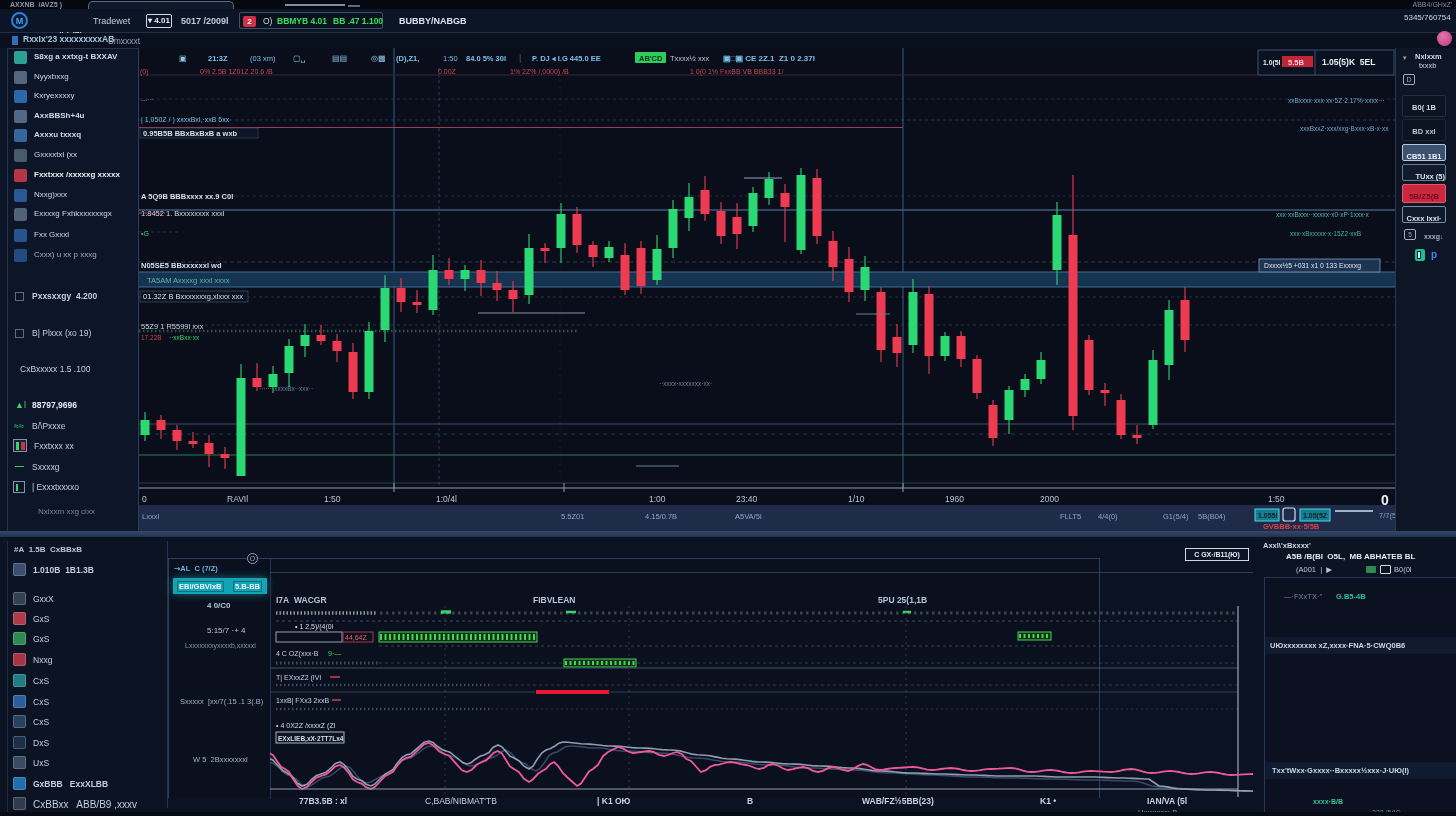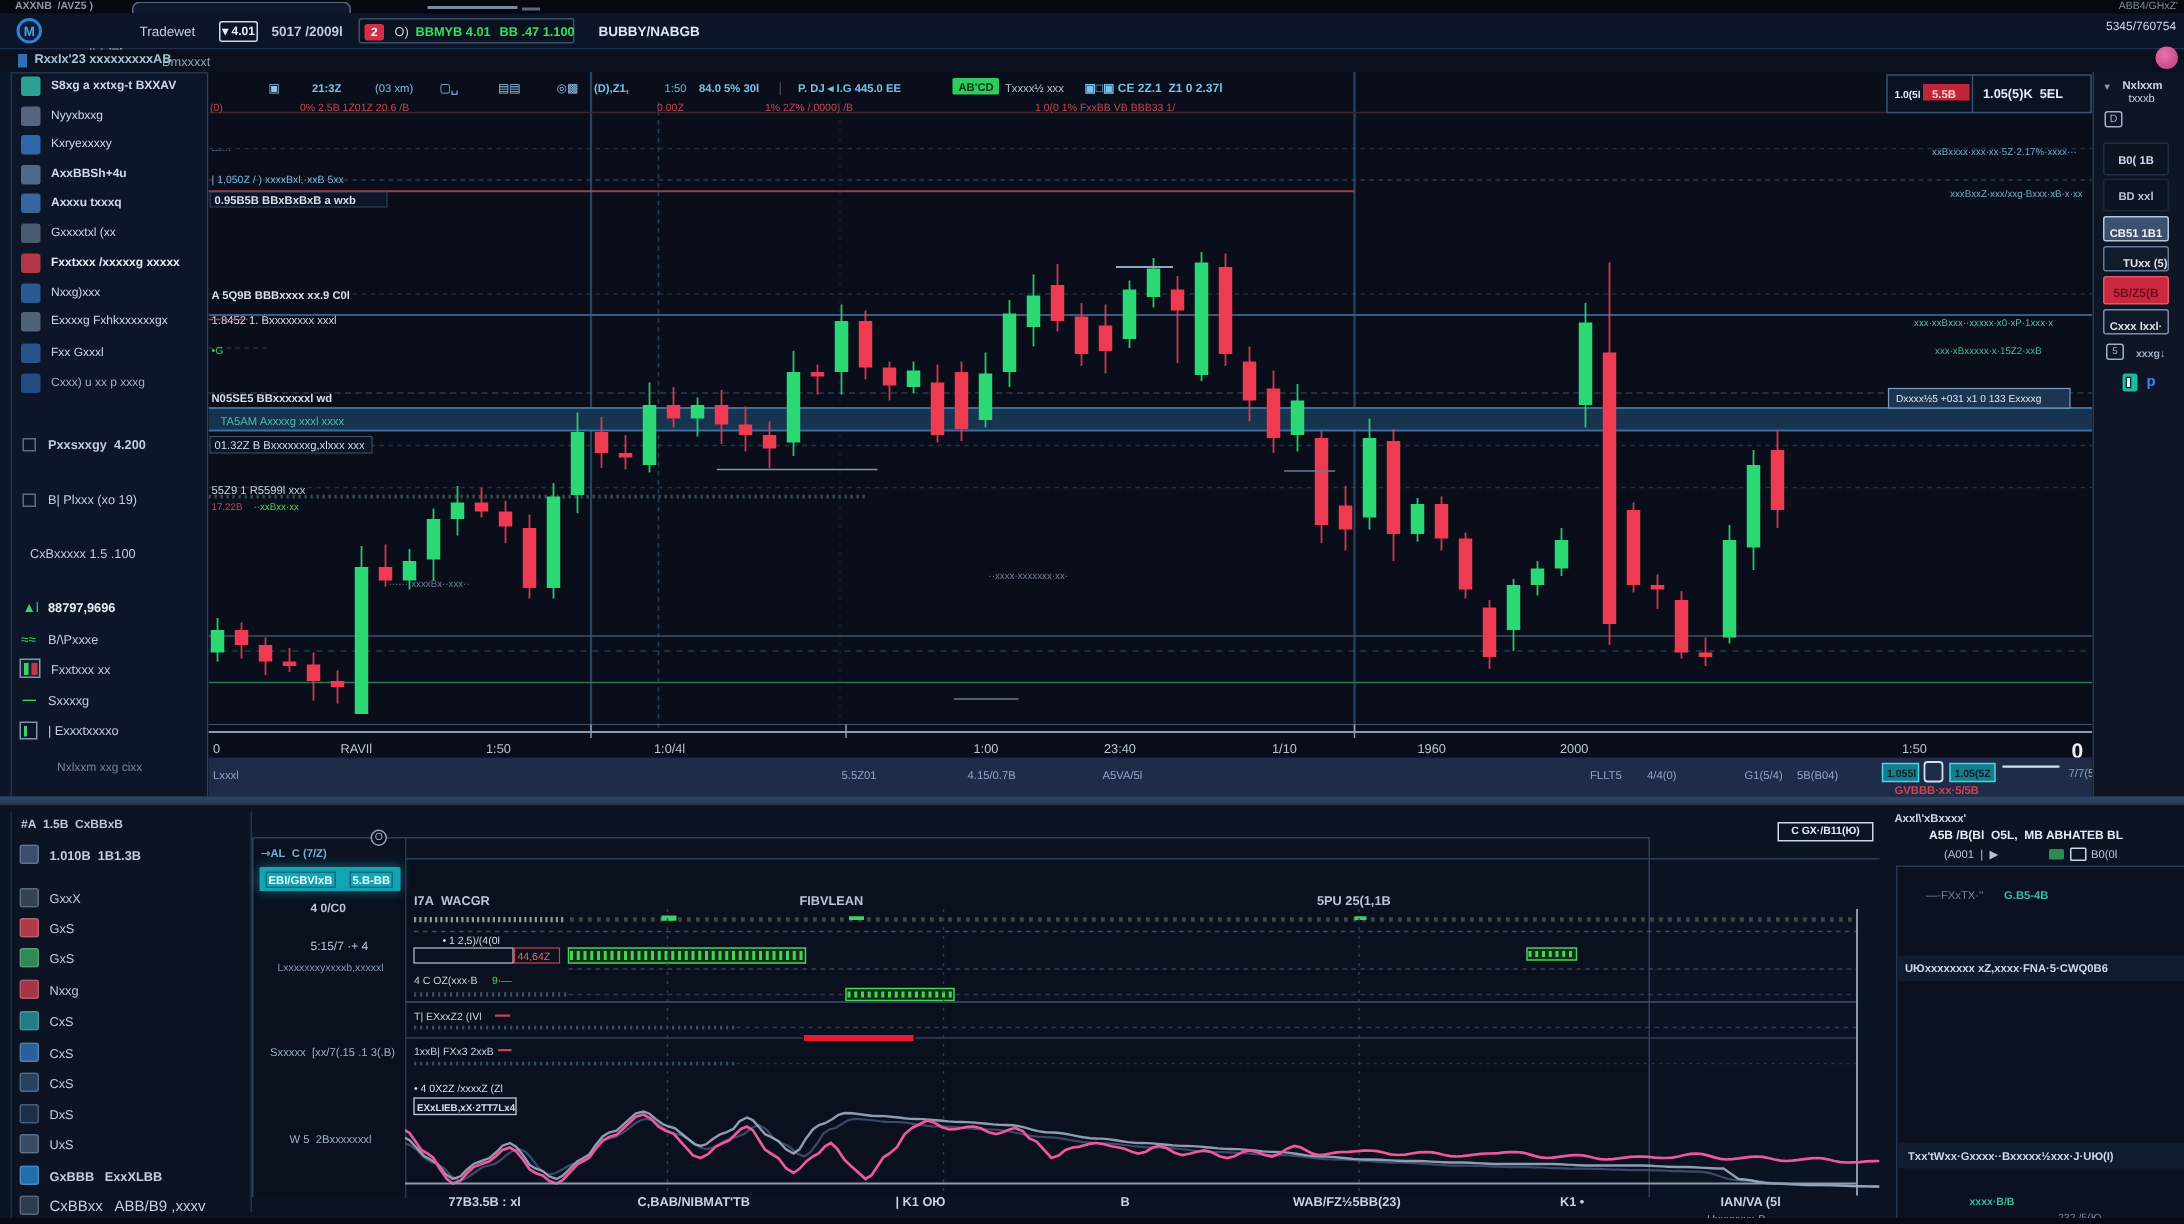--- a/index.html
+++ b/index.html
@@ -434,21 +434,21 @@
 <line x1="968" y1="60" x2="968" y2="251" stroke="#9aa8bc" stroke-width="1.2"></line>
 <g transform="translate(-101,-8)">
 <polyline points="100,224.0 104,225.3 109,228.8 113,233.2 118,236.7 122,238.0 127,240.8 132,246.2 137,249.0 141,248.0 145,245.5 149,242.5 153,240.0 157,239.0 161,237.9 165,235.2 169,231.8 173,229.1 177,228.0 181,229.6 185,233.9 189,239.1 193,243.4 197,245.0 201,244.2 205,242.2 209,239.8 213,237.8 217,237.0 221,235.5 225,231.5 229,226.5 233,222.5 237,221.0 241,220.1 245,217.8 250,214.5 254,211.2 258,208.9 262,208.0 266,209.0 270,211.5 274,214.5 278,217.0 282,218.0 286,219.0 290,221.5 294,224.5 298,227.0 302,228.0 306,227.2 310,225.2 314,222.8 318,220.8 322,220.0 327,218.0 332,214.0 337,212.0 342,215.0 347,221.0 352,224.0 357,226.2 362,230.8 367,233.0 371,230.4 376,224.0 380,217.6 384,215.0 388,214.0 392,211.5 396,209.0 400,208.0 404,208.1 409,208.5 414,209.0 418,209.5 422,209.9 427,210.0 431,210.1 436,210.6 440,211.2 444,211.8 448,212.4 453,212.9 457,213.0 461,213.1 466,213.3 470,213.6 474,214.0 479,214.4 483,214.7 488,214.9 492,215.0 496,215.2 501,215.7 505,216.5 510,217.5 514,218.5 518,219.3 523,219.8 527,220.0 531,220.2 536,220.6 540,221.2 544,222.0 549,222.8 553,223.4 558,223.8 562,224.0 566,224.1 570,224.3 574,224.6 578,225.0 582,225.5 586,226.0 590,226.4 594,226.7 598,226.9 602,227.0 606,227.1 610,227.3 614,227.6 618,228.0 622,228.5 626,229.0 630,229.4 634,229.7 638,229.9 642,230.0 646,230.0 650,230.2 654,230.4 658,230.7 662,231.0 666,231.3 670,231.6 674,231.8 678,232.0 682,232.0 686,232.1 690,232.3 694,232.6 698,233.0 702,233.5 706,234.0 710,234.4 714,234.7 718,234.9 722,235.0 726,235.0 730,235.2 734,235.4 738,235.7 742,236.0 746,236.3 750,236.6 754,236.8 758,237.0 762,237.0 766,237.0 770,237.2 774,237.4 778,237.7 782,238.0 786,238.3 790,238.6 794,238.8 798,239.0 802,239.0 806,239.0 810,239.1 814,239.2 818,239.3 822,239.5 826,239.7 830,239.8 834,239.9 838,240.0 842,240.0 846,240.0 850,240.1 854,240.2 858,240.3 862,240.5 866,240.7 870,240.8 874,240.9 878,241.0 882,241.0 886,241.0 890,241.1 894,241.2 898,241.3 902,241.5 906,241.7 910,241.8 914,241.9 918,242.0 922,242.0 926,242.0 930,242.1 934,242.2 938,242.3 942,242.5 946,242.7 950,242.8 954,242.9 958,243.0 962,243.0 966,243.3 971,244.1 975,245.3 979,246.7 983,247.9 988,248.7 992,249.0 996,249.1 1000,249.3 1004,249.6 1008,250.0 1012,250.5 1016,251.0 1020,251.4 1024,251.7 1028,251.9 1032,252.0 1036,252.0 1040,252.1 1044,252.1 1048,252.2 1052,252.3 1056,252.4 1060,252.6 1064,252.7 1068,252.8 1072,252.9 1076,252.9 1080,253.0 1084,253.0" fill="none" stroke="#46587a" stroke-width="1.5" opacity="0.8"></polyline>
 <polyline points="100,220.0 104,222.2 109,227.5 114,232.8 118,235.0 123,238.2 128,244.8 133,248.0 138,246.2 142,242.0 147,237.8 152,236.0 157,234.2 162,230.0 166,225.8 171,224.0 175,226.5 180,232.5 184,238.5 188,241.0 193,242.8 197,246.2 202,248.0 206,245.9 211,241.0 216,236.1 220,234.0 224,231.5 228,225.5 233,219.5 237,217.0 242,215.7 246,212.2 251,207.8 255,204.3 260,203.0 264,204.5 268,208.0 273,211.5 277,213.0 281,214.2 285,217.5 290,221.5 294,224.8 298,226.0 302,224.7 306,221.5 311,218.3 315,217.0 320,214.5 324,209.5 329,207.0 333,208.9 337,213.5 341,218.1 345,220.0 350,222.8 355,228.2 360,231.0 364,228.2 368,221.5 373,214.8 377,212.0 381,210.8 386,208.0 390,205.2 394,204.0 399,204.2 403,204.7 408,205.3 412,205.8 417,206.0 421,206.1 425,206.5 430,207.0 434,207.5 438,207.9 442,208.0 446,208.1 451,208.4 455,208.8 459,209.2 463,209.6 468,209.9 472,210.0 476,210.1 481,210.4 485,210.8 489,211.2 493,211.6 498,211.9 502,212.0 506,212.2 511,212.9 515,213.9 519,215.1 523,216.1 528,216.8 532,217.0 536,217.2 541,217.8 545,218.6 549,219.4 553,220.2 558,220.8 562,221.0 566,221.1 571,221.6 575,222.2 579,222.8 583,223.4 588,223.9 592,224.0 596,224.1 601,224.4 605,224.8 609,225.2 613,225.6 618,225.9 622,226.0 626,226.1 631,226.4 635,226.8 639,227.2 643,227.6 648,227.9 652,228.0 656,228.1 661,228.4 665,228.8 669,229.2 673,229.6 678,229.9 682,230.0 686,230.1 691,230.6 695,231.2 699,231.8 703,232.4 708,232.9 712,233.0 716,233.1 721,233.4 725,233.8 729,234.2 733,234.6 738,234.9 742,235.0 746,235.0 751,235.2 755,235.4 759,235.6 763,235.8 768,236.0 772,236.0 776,236.0 781,236.2 785,236.4 789,236.6 793,236.8 798,237.0 802,237.0 806,237.0 811,237.2 815,237.4 819,237.6 823,237.8 828,238.0 832,238.0 836,238.0 841,238.0 845,238.0 849,238.0 853,238.0 858,238.0 862,238.0 866,238.0 871,238.2 875,238.4 879,238.6 883,238.8 888,239.0 892,239.0 896,239.0 901,239.0 905,239.0 909,239.0 913,239.0 918,239.0 922,239.0 926,239.0 931,239.2 935,239.4 939,239.6 943,239.8 948,240.0 952,240.0 956,240.0 960,240.2 964,240.4 968,240.6 972,240.8 976,241.0 980,241.0 985,244.5 990,248.0 994,248.3 999,249.0 1003,250.0 1008,250.7 1012,251.0 1016,251.0 1021,251.2 1025,251.4 1029,251.6 1033,251.8 1038,252.0 1042,252.0 1046,252.0 1050,252.1 1055,252.2 1059,252.3 1063,252.5 1067,252.7 1071,252.8 1076,252.9 1080,253.0 1084,253.0" fill="none" stroke="#a8b6ca" stroke-width="1.6" opacity="0.85"></polyline>
 <polyline points="100,215.0 104,217.3 108,223.0 112,228.7 116,231.0 120,233.9 124,241.0 129,248.1 133,251.0 138,249.1 142,244.5 147,239.9 152,238.0 157,236.4 162,232.5 166,228.6 171,227.0 175,229.5 180,235.5 184,241.5 188,244.0 193,245.8 197,249.2 202,251.0 206,248.8 211,243.5 216,238.2 220,236.0 224,233.7 228,228.0 233,222.3 237,220.0 242,218.6 246,214.8 251,210.2 255,206.4 260,205.0 265,207.8 270,213.2 275,216.0 280,217.7 284,222.2 289,227.8 293,232.3 298,234.0 303,231.5 308,226.5 313,224.0 317,222.4 321,218.5 325,214.6 329,213.0 333,215.6 337,222.0 341,228.4 345,231.0 350,234.2 355,240.8 360,244.0 364,241.2 369,235.8 373,233.0 377,230.8 381,226.2 385,224.0 389,227.8 394,235.2 398,239.0 403,243.5 408,248.0 412,245.5 416,239.5 420,233.5 424,231.0 429,226.8 434,218.2 439,214.0 444,211.5 449,209.0 454,210.5 459,213.5 464,215.0 468,214.7 472,214.0 476,213.3 480,213.0 485,214.2 490,216.8 495,218.0 499,217.0 504,215.0 508,214.0 513,216.2 517,220.8 522,223.0 527,228.5 532,234.0 537,232.2 541,228.8 546,227.0 550,226.6 554,225.5 558,224.4 562,224.0 567,224.8 572,226.2 577,227.0 581,228.0 586,230.0 590,231.0 595,229.8 599,227.2 604,226.0 609,227.5 614,230.5 619,232.0 624,231.2 629,229.8 634,229.0 639,230.2 644,232.8 649,234.0 654,232.8 659,230.2 664,229.0 669,230.0 674,232.0 679,233.0 684,231.2 689,227.8 694,226.0 698,226.9 702,229.0 706,231.1 710,232.0 714,231.7 718,231.0 722,230.3 726,230.0 730,229.9 735,229.5 740,229.1 744,229.0 749,229.4 754,230.5 758,231.6 763,232.0 768,231.7 772,231.0 777,230.3 782,230.0 786,230.3 790,231.0 794,232.0 798,232.7 802,233.0 806,232.8 810,232.3 814,231.7 818,231.2 822,231.0 826,230.9 830,230.7 834,230.3 838,230.1 842,230.0 846,230.4 850,231.4 854,232.6 858,233.6 862,234.0 866,233.8 870,233.3 874,232.7 878,232.2 882,232.0 886,232.3 890,233.0 894,234.0 898,234.7 902,235.0 906,234.8 910,234.3 914,233.7 918,233.2 922,233.0 926,233.1 930,233.3 934,233.7 938,233.9 942,234.0 946,233.7 950,233.0 954,232.0 958,231.3 962,231.0 966,231.4 970,232.4 974,233.6 978,234.6 982,235.0 986,234.8 990,234.3 994,233.7 998,233.2 1002,233.0 1006,233.3 1010,234.0 1014,235.0 1018,235.7 1022,236.0 1026,235.8 1030,235.3 1034,234.7 1038,234.2 1042,234.0 1046,234.3 1050,235.0 1054,236.0 1058,236.7 1062,237.0 1066,236.9 1071,236.7 1075,236.3 1080,236.1 1084,236.0" fill="none" stroke="#f0589c" stroke-width="1.8"></polyline>
 </g>
 <line x1="0" y1="243" x2="968" y2="243" stroke="#8d9cb2" stroke-width="1.2"></line>
 </svg>
 </div>
 <span class="txt" style="left:299px;top:259px;font-size:8.5px;color:#c7d3e2;font-weight:bold">77B3.5B : xl</span>
-<span class="txt" style="left:425px;top:259px;font-size:8.5px;color:#c7d3e2;font-weight:bold">C,BAB/NIBMAT'TB</span>
+<span class="txt" style="left:425px;top:259px;font-size:8.5px;color:#c7d3e2;font-weight:normal">C,BAB/NIBMAT'TB</span>
 <span class="txt" style="left:597px;top:259px;font-size:8.5px;color:#c7d3e2;font-weight:bold">| K1 OЮ</span>
 <span class="txt" style="left:747px;top:259px;font-size:8.5px;color:#c7d3e2;font-weight:bold">B</span>
 <span class="txt" style="left:862px;top:259px;font-size:8.5px;color:#c7d3e2;font-weight:bold">WAB/FZ½5BB(23)</span>
 <span class="txt" style="left:1040px;top:259px;font-size:8.5px;color:#c7d3e2;font-weight:bold">K1 •</span>
 <span class="txt" style="left:1147px;top:259px;font-size:8.5px;color:#c7d3e2;font-weight:bold">IAN/VA (5l</span>
 <span class="txt" style="left:1138px;top:271px;font-size:7.5px;color:#8fa0b8">Hxxxxxxx·B</span>
 <div class="abs" style="left:1256px;top:0;width:200px;height:279px;background:#0c1322">
 <span class="txt" style="left:7px;top:4px;font-size:7.5px;color:#cdd8e6;font-weight:bold">Axxl\'xBxxxx'</span>
 <span class="txt" style="left:30px;top:15px;font-size:8px;color:#e4ebf4;font-weight:bold">A5B /B(Bl&nbsp; O5L,&nbsp; MB ABHATEB BL</span>
 <span class="txt" style="left:40px;top:28px;font-size:7.5px;color:#b9c5d5">(A001&nbsp; |&nbsp; ▶</span>

